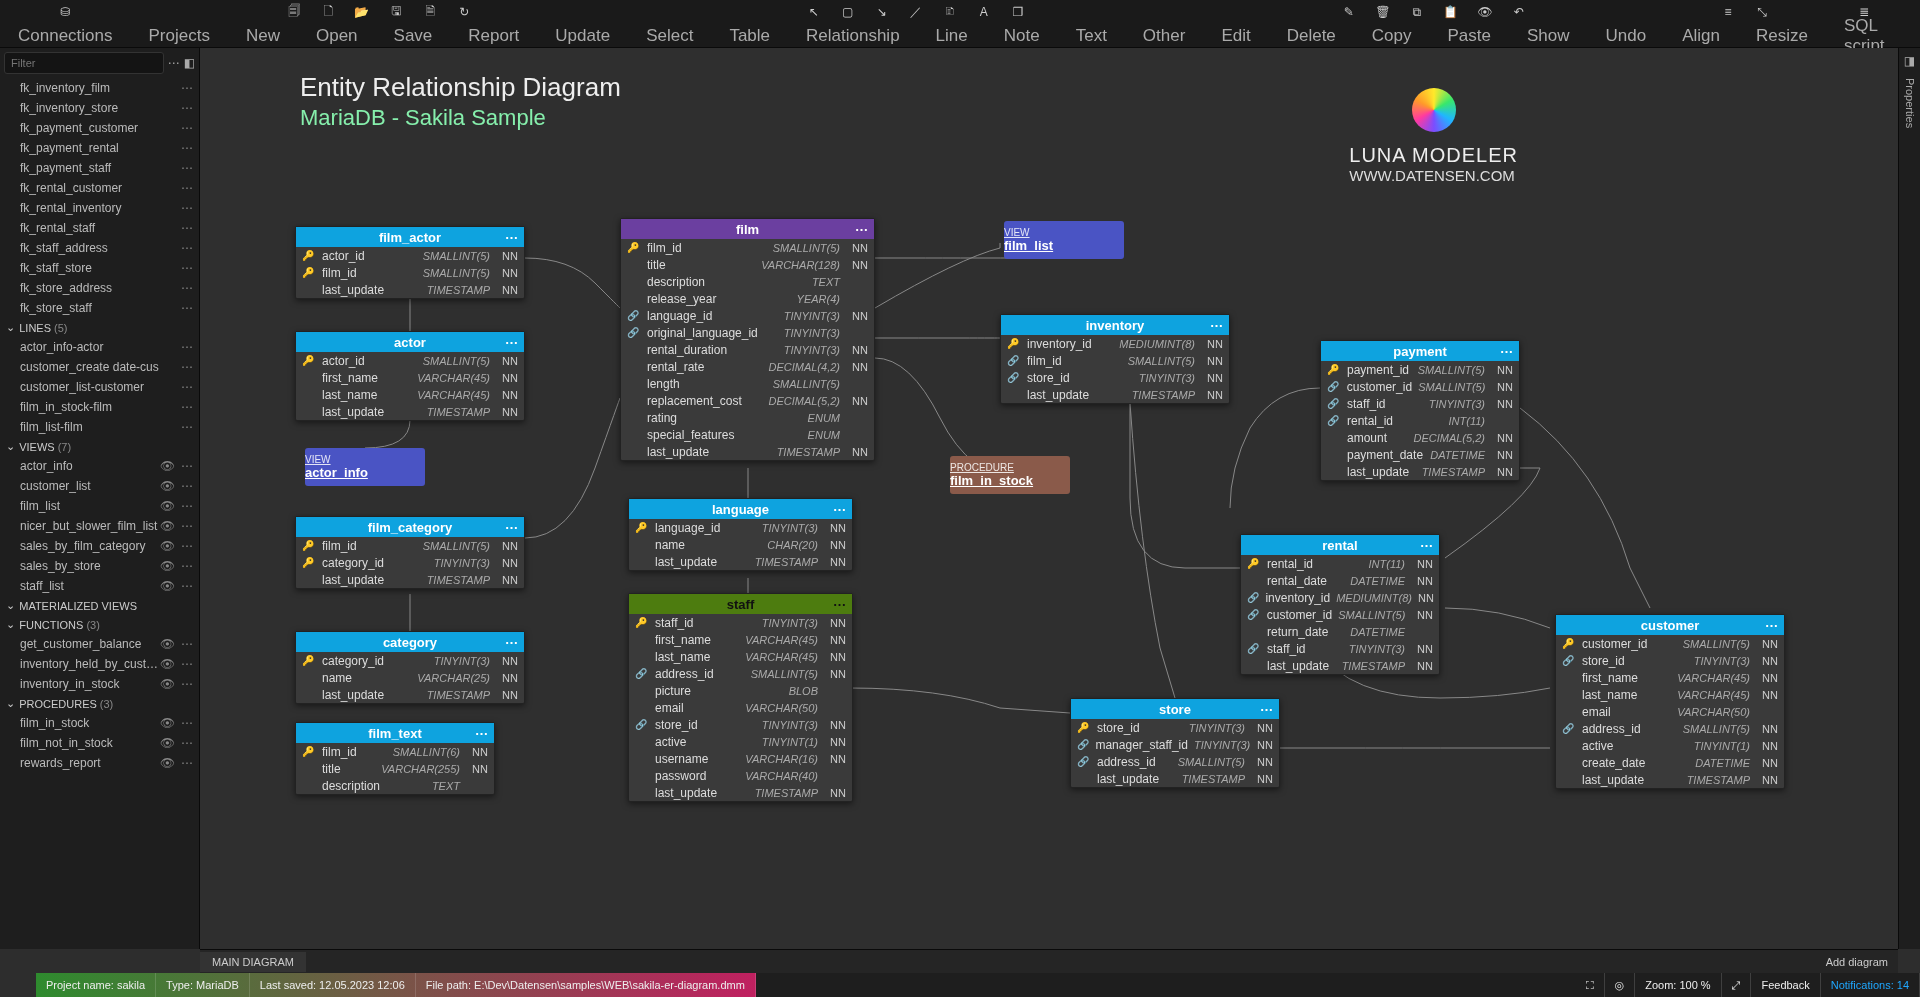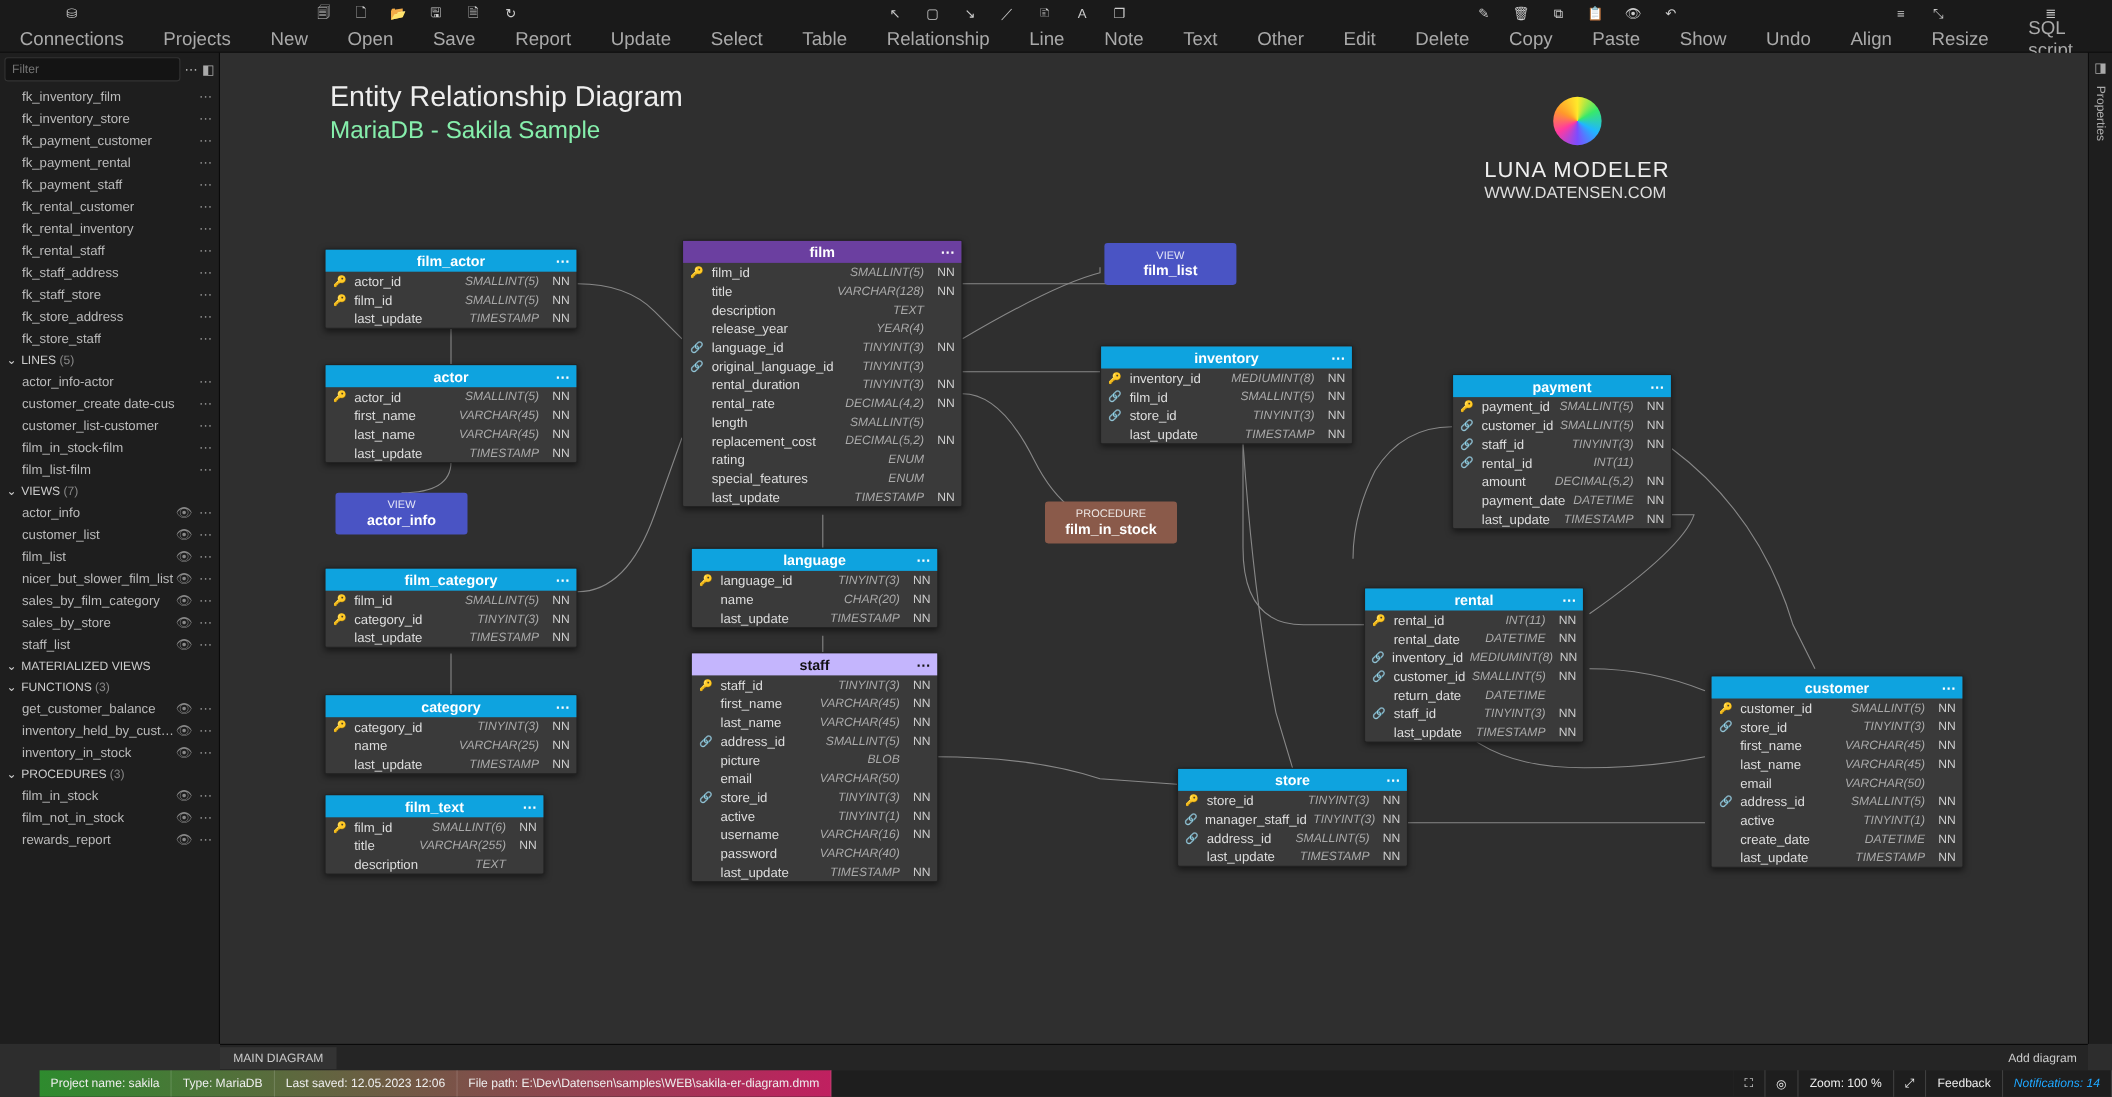--- a/index.html
+++ b/index.html
@@ -48,42 +48,42 @@
 .tbl { position:absolute; background:#3a3a3a; border:1px solid #222; border-radius:2px; box-shadow:0 2px 6px rgba(0,0,0,.5); font-size:12px; color:#ddd; }
 .tbl .hdr { display:flex; align-items:center; justify-content:center; height:20px; color:#fff; font-weight:bold; font-size:13px; position:relative; }
 .tbl .hdr .more { position:absolute; right:6px; color:#fff; }
 .tbl .row { display:flex; align-items:center; height:17px; padding:0 6px; gap:6px; }
 .tbl .row .ico { width:14px; font-size:10px; text-align:center; }
 .tbl .row .nm { flex:1; }
 .tbl .row .tp { color:#aaa; font-style:italic; font-size:11px; text-align:right; white-space:nowrap; }
 .tbl .row .nn { width:22px; text-align:right; color:#ccc; font-size:11px; }
 .hdr.cyan { background:#0ea3df; }
 .hdr.purple { background:#6b3fa0; }
-.hdr.orange { background:#c4b5fd; color:#111;}
+.hdr.orange { background:#4d7c0f; color:#111;}
 .hdr.orange .more{ color:#111; }
-.box { position:absolute; border-radius:3px; text-align:center; color:#fff; padding:6px 0; }
+.box { position:absolute; border-radius:3px; text-align:left; color:#fff; padding:6px 0;text-decoration:underline; }
 .box .btype { font-size:10px; opacity:.85; }
 .box .bname { font-size:13px; font-weight:bold; }
 .box.view { background:#4a54c4; }
 .box.proc { background:#8a5a4a; }
 
 
 .tabbar { position:absolute; left:200px; right:22px; bottom:24px; height:24px; background:#252525; border-top:1px solid #0a0a0a; display:flex; align-items:center; }
 .tabbar .tab { padding:4px 12px; background:#333; color:#ccc; font-size:11px; cursor:pointer;}
 .tabbar .spacer { flex:1; }
 .tabbar .add { padding:0 10px; color:#ccc; font-size:11px; cursor:pointer; }
 
 
 .status { position:absolute; left:0; right:0; bottom:0; height:24px; display:flex; align-items:center; font-size:11px; color:#eee;margin-left:36px; }
 .status .seg { padding:0 10px; height:100%; display:flex; align-items:center; border-right:1px solid rgba(255,255,255,.15); }
 .status .left { display:flex; height:100%; background:linear-gradient(90deg,#2e8b2e,#c02060); flex:0 0 auto; }
 .status .mid { flex:1; background:#1e1e1e; height:100%; }
 .status .right { display:flex; height:100%; background:#1e1e1e; }
 .status .right .seg { cursor:pointer; }
-.notif { color:#1fa7ff;font-style:italic; }
+.notif { color:#1fa7ff; }
 </style>
 </head>
 <body>
 
 <div class="topbars">
   <div id="toolbar-host" style="display:flex;width:100%">
       <div class="topgroup">
         <div class="iconsrow">
           <div class="btn">⛁</div>
         </div>

